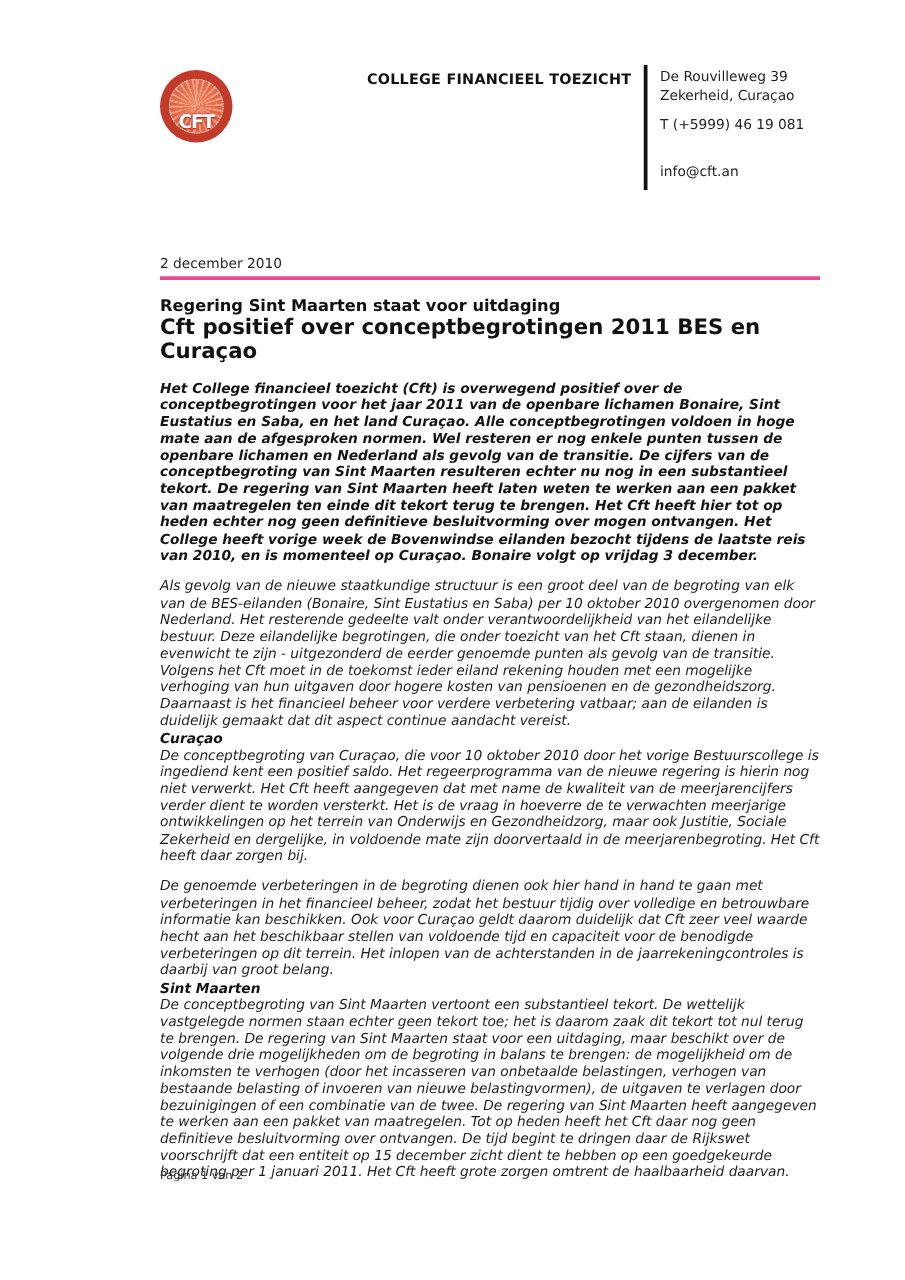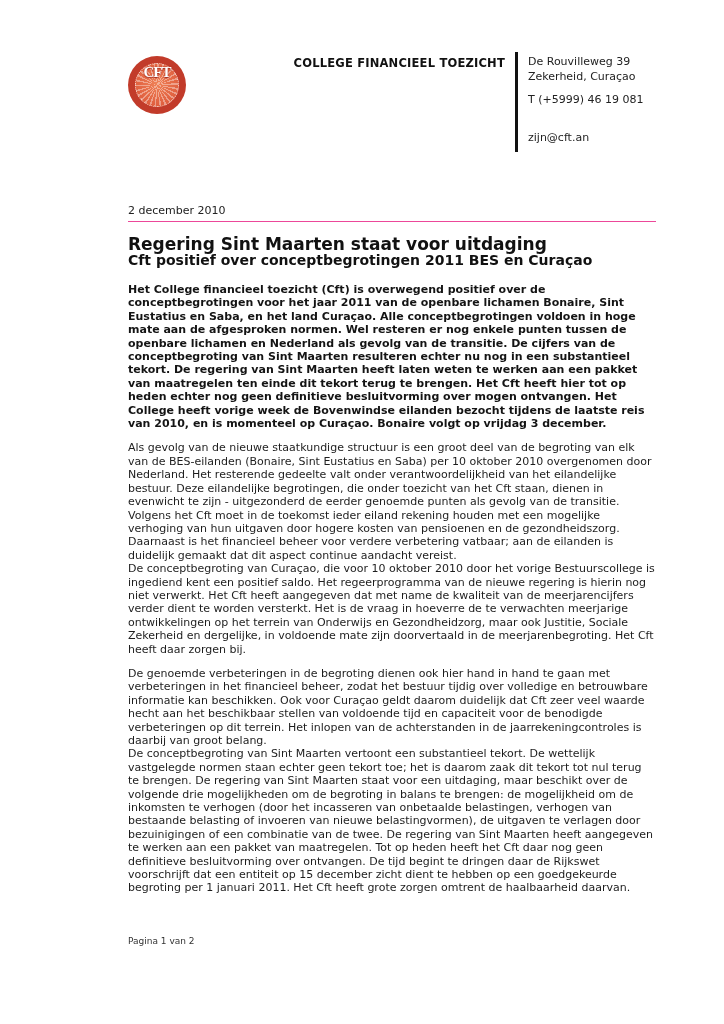--- a/index.html
+++ b/index.html
@@ -29,21 +29,21 @@
     display: flex; align-items: center; justify-content: center;
     position: relative;
   }
   .logo-inner {
     width: 44px; height: 44px;
     border-radius: 50%;
     background:
       repeating-conic-gradient(rgba(255,255,255,0.38) 0deg 5deg, rgba(255,255,255,0) 5deg 14deg),
       radial-gradient(circle at 50% 45%, #ef8258 0%, var(--logo-face, #e06040) 70%);
     border: 1px dotted rgba(255,255,255,0.75);
-    display: flex; align-items: flex-start; justify-content: center; font-family: Liberation Serif, serif;
+    display: flex; align-items: flex-end; justify-content: center;
   }
   .logo-text {
     font-size: 15px; font-weight: bold; color: #ffffff;
     letter-spacing: -1px;
     text-shadow: 0 0 2px #a52d1f, 0 1px 1px #a52d1f;
   }
   .org {
     flex: 1 1 auto;
     text-align: right;
     font-size: 11.5px;
@@ -74,38 +74,38 @@
     font-size: 27px;
     font-weight: 400;
     color: #161616;
     letter-spacing: 0.2px;
     margin-bottom: 13px;
   }
   .date-row {
     font-size: 11px;
     color: #222;
     padding-bottom: 4px;
-    border-bottom: 1px solid #ec4899;
+    border-bottom: 3px solid #ec4899;
     margin-bottom: 15px;
   }
   .subtitle {
-    font-size: 17px;
+    font-size: 13px;
     font-weight: bold;
     color: #111;
     line-height: 14px;
   }
   .headline {
-    font-size: 14px;
+    font-size: 17px;
     font-weight: bold;
     color: #111;
     line-height: 19px;
     margin-bottom: 13px;
   }
   
-  .body-text { font-size: 11px; line-height: 13.4px; color: #1d1d1d; }
+  .body-text { font-size: 11px; line-height: 13.4px; color: #1d1d1d; font-style: italic; }
   .intro { font-weight: bold; margin-bottom: 11px; color: #141414; }
   .section-heading {
     font-size: 11px; font-weight: bold; color: #111;
     line-height: 13.4px;
     margin-top: 1px;
   }
   .para { margin-bottom: 11px; }
   .para:last-child { margin-bottom: 0; }
   
   .footer {
@@ -127,44 +127,46 @@
       </div>
     </div>
     <div class="org">COLLEGE FINANCIEEL TOEZICHT</div>
     <div class="vbar"></div>
     <div class="contact">
       <div>De Rouvilleweg 39</div>
       <div>Zekerheid, Curaçao</div>
       <div class="sp-sm"></div>
       <div>T (+5999) 46 19 081</div>
       <div class="sp-lg"></div>
-      <div>zijn@cft.an</div>
+      <div>info@cft.an</div>
     </div>
   </div>
 
 
   <div class="date-row">2 december 2010</div>
 
   <div class="subtitle">Regering Sint Maarten staat voor uitdaging</div>
   <div class="headline">Cft positief over conceptbegrotingen 2011 BES en Curaçao</div>
 
   <div class="body-text">
 
     <p class="intro para">Het College financieel toezicht (Cft) is overwegend positief over de conceptbegrotingen voor het jaar 2011 van de openbare lichamen Bonaire, Sint Eustatius en Saba, en het land Curaçao. Alle conceptbegrotingen voldoen in hoge mate aan de afgesproken normen. Wel resteren er nog enkele punten tussen de openbare lichamen en Nederland als gevolg van de transitie. De cijfers van de conceptbegroting van Sint Maarten resulteren echter nu nog in een substantieel tekort. De regering van Sint Maarten heeft laten weten te werken aan een pakket van maatregelen ten einde dit tekort terug te brengen. Het Cft heeft hier tot op heden echter nog geen definitieve besluitvorming over mogen ontvangen. Het College heeft vorige week de Bovenwindse eilanden bezocht tijdens de laatste reis van 2010, en is momenteel op Curaçao. Bonaire volgt op vrijdag 3 december.</p>
 
     <div>
       <p class="para">Als gevolg van de nieuwe staatkundige structuur is een groot deel van de begroting van elk van de BES-eilanden (Bonaire, Sint Eustatius en Saba) per 10 oktober 2010 overgenomen door Nederland. Het resterende gedeelte valt onder verantwoordelijkheid van het eilandelijke bestuur. Deze eilandelijke begrotingen, die onder toezicht van het Cft staan, dienen in evenwicht te zijn - uitgezonderd de eerder genoemde punten als gevolg van de transitie. Volgens het Cft moet in de toekomst ieder eiland rekening houden met een mogelijke verhoging van hun uitgaven door hogere kosten van pensioenen en de gezondheidszorg. Daarnaast is het financieel beheer voor verdere verbetering vatbaar; aan de eilanden is duidelijk gemaakt dat dit aspect continue aandacht vereist.</p>
     </div>
 
     <div>
+      <div class="section-heading">Curaçao</div>
       <p class="para">De conceptbegroting van Curaçao, die voor 10 oktober 2010 door het vorige Bestuurscollege is ingediend kent een positief saldo. Het regeerprogramma van de nieuwe regering is hierin nog niet verwerkt. Het Cft heeft aangegeven dat met name de kwaliteit van de meerjarencijfers verder dient te worden versterkt. Het is de vraag in hoeverre de te verwachten meerjarige ontwikkelingen op het terrein van Onderwijs en Gezondheidzorg, maar ook Justitie, Sociale Zekerheid en dergelijke, in voldoende mate zijn doorvertaald in de meerjarenbegroting. Het Cft heeft daar zorgen bij.</p>
       <p class="para">De genoemde verbeteringen in de begroting dienen ook hier hand in hand te gaan met verbeteringen in het financieel beheer, zodat het bestuur tijdig over volledige en betrouwbare informatie kan beschikken. Ook voor Curaçao geldt daarom duidelijk dat Cft zeer veel waarde hecht aan het beschikbaar stellen van voldoende tijd en capaciteit voor de benodigde verbeteringen op dit terrein. Het inlopen van de achterstanden in de jaarrekeningcontroles is daarbij van groot belang.</p>
     </div>
 
     <div>
+      <div class="section-heading">Sint Maarten</div>
       <p class="para">De conceptbegroting van Sint Maarten vertoont een substantieel tekort. De wettelijk vastgelegde normen staan echter geen tekort toe; het is daarom zaak dit tekort tot nul terug te brengen. De regering van Sint Maarten staat voor een uitdaging, maar beschikt over de volgende drie mogelijkheden om de begroting in balans te brengen: de mogelijkheid om de inkomsten te verhogen (door het incasseren van onbetaalde belastingen, verhogen van bestaande belasting of invoeren van nieuwe belastingvormen), de uitgaven te verlagen door bezuinigingen of een combinatie van de twee. De regering van Sint Maarten heeft aangegeven te werken aan een pakket van maatregelen. Tot op heden heeft het Cft daar nog geen definitieve besluitvorming over ontvangen. De tijd begint te dringen daar de Rijkswet voorschrijft dat een entiteit op 15 december zicht dient te hebben op een goedgekeurde begroting per 1 januari 2011. Het Cft heeft grote zorgen omtrent de haalbaarheid daarvan.</p>
     </div>
 
   </div>
 
   <div class="footer">Pagina 1 van 2</div>
 
 </div>
 
 </body></html>

